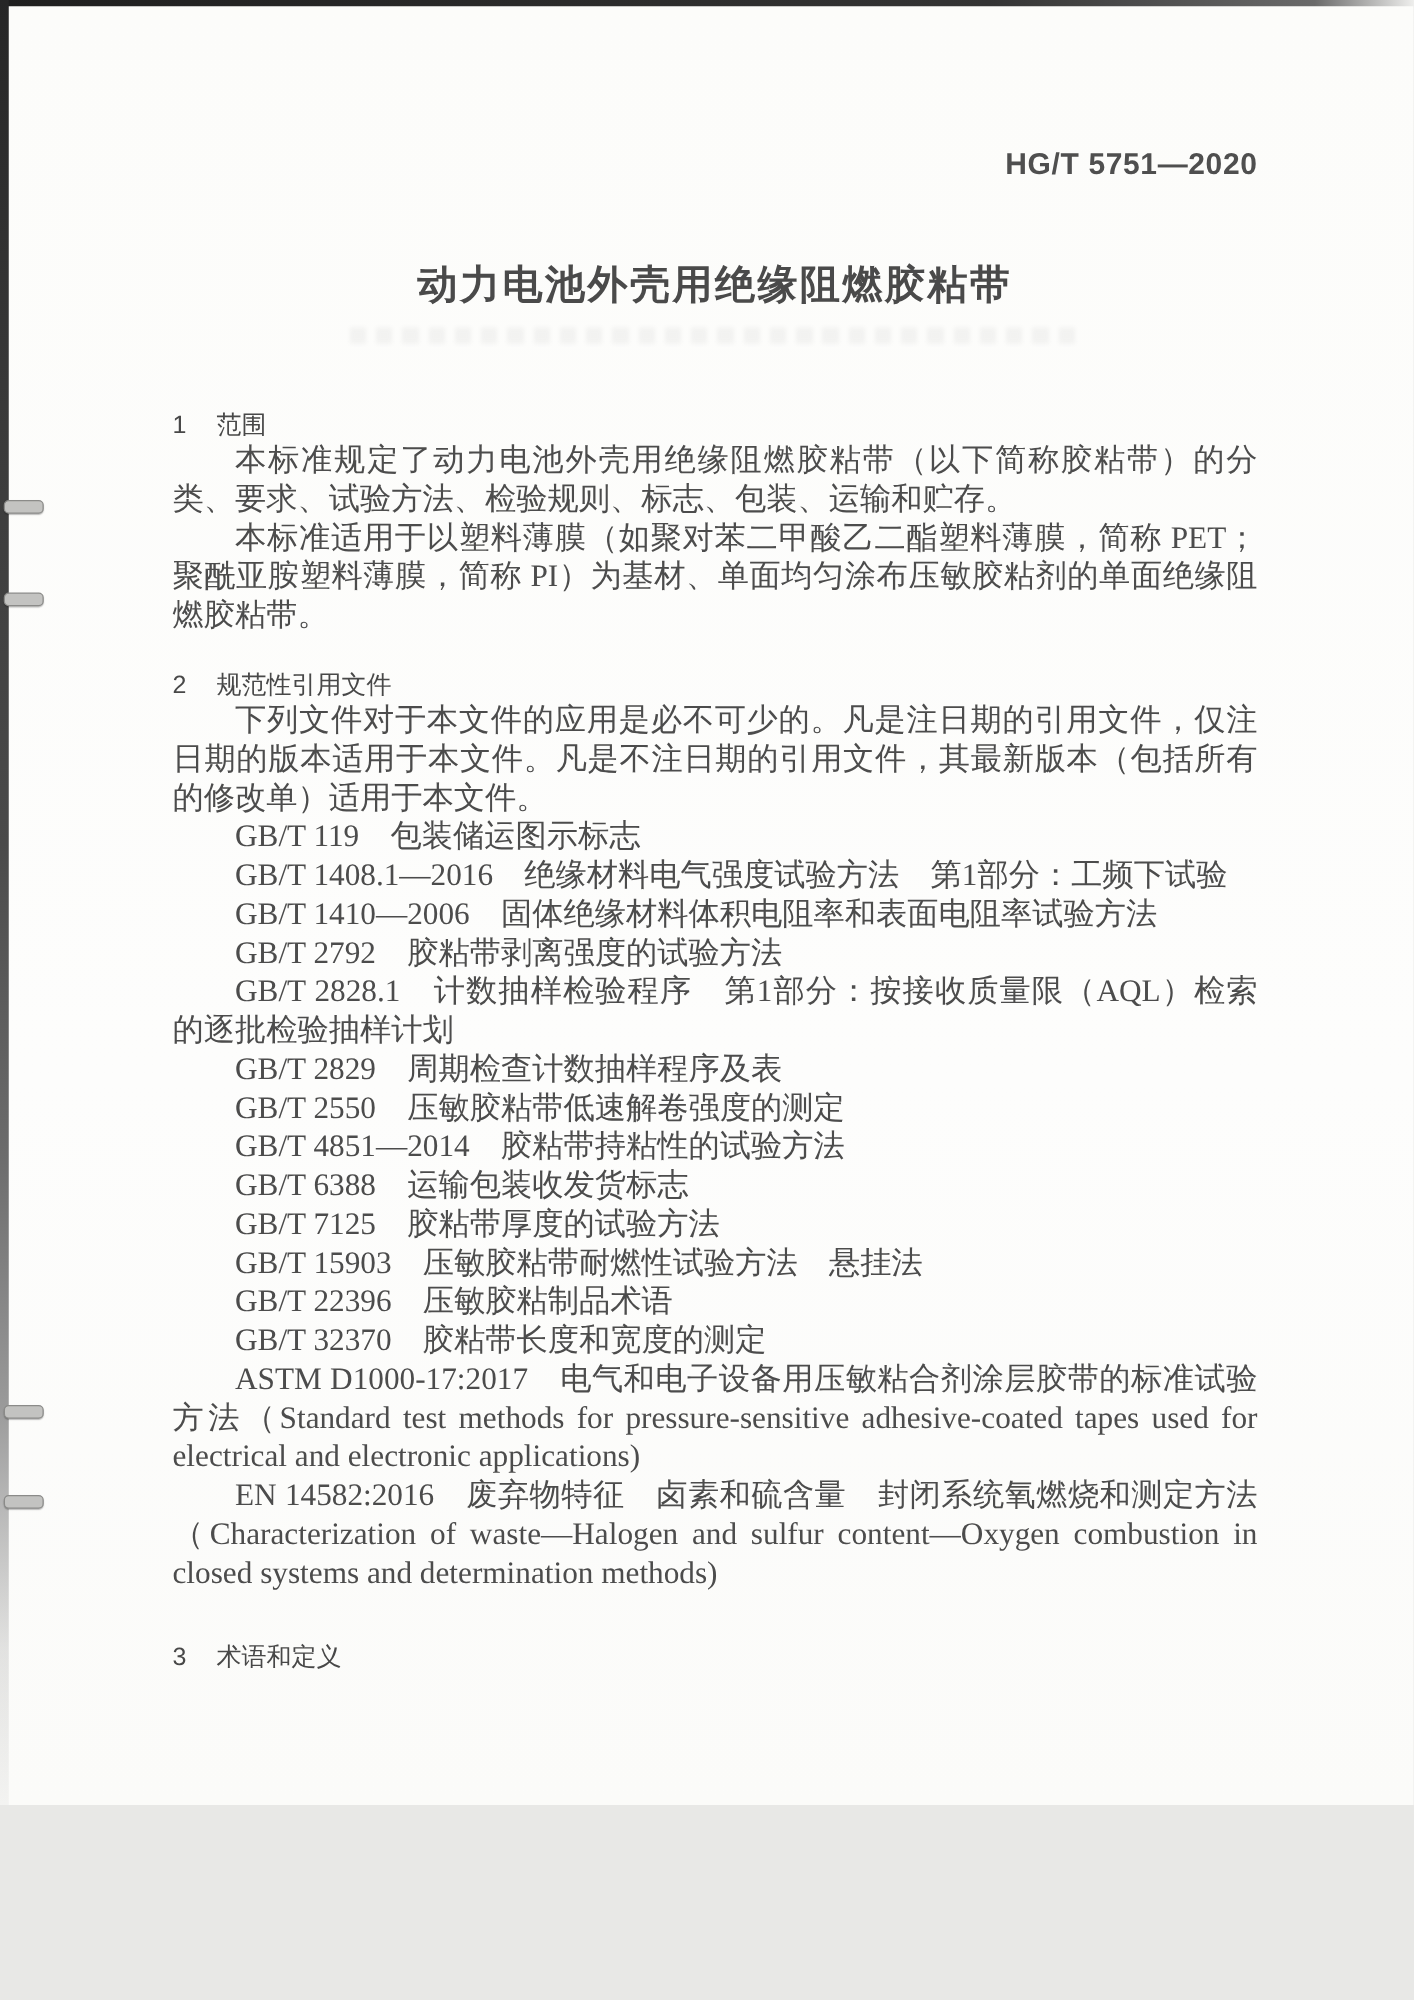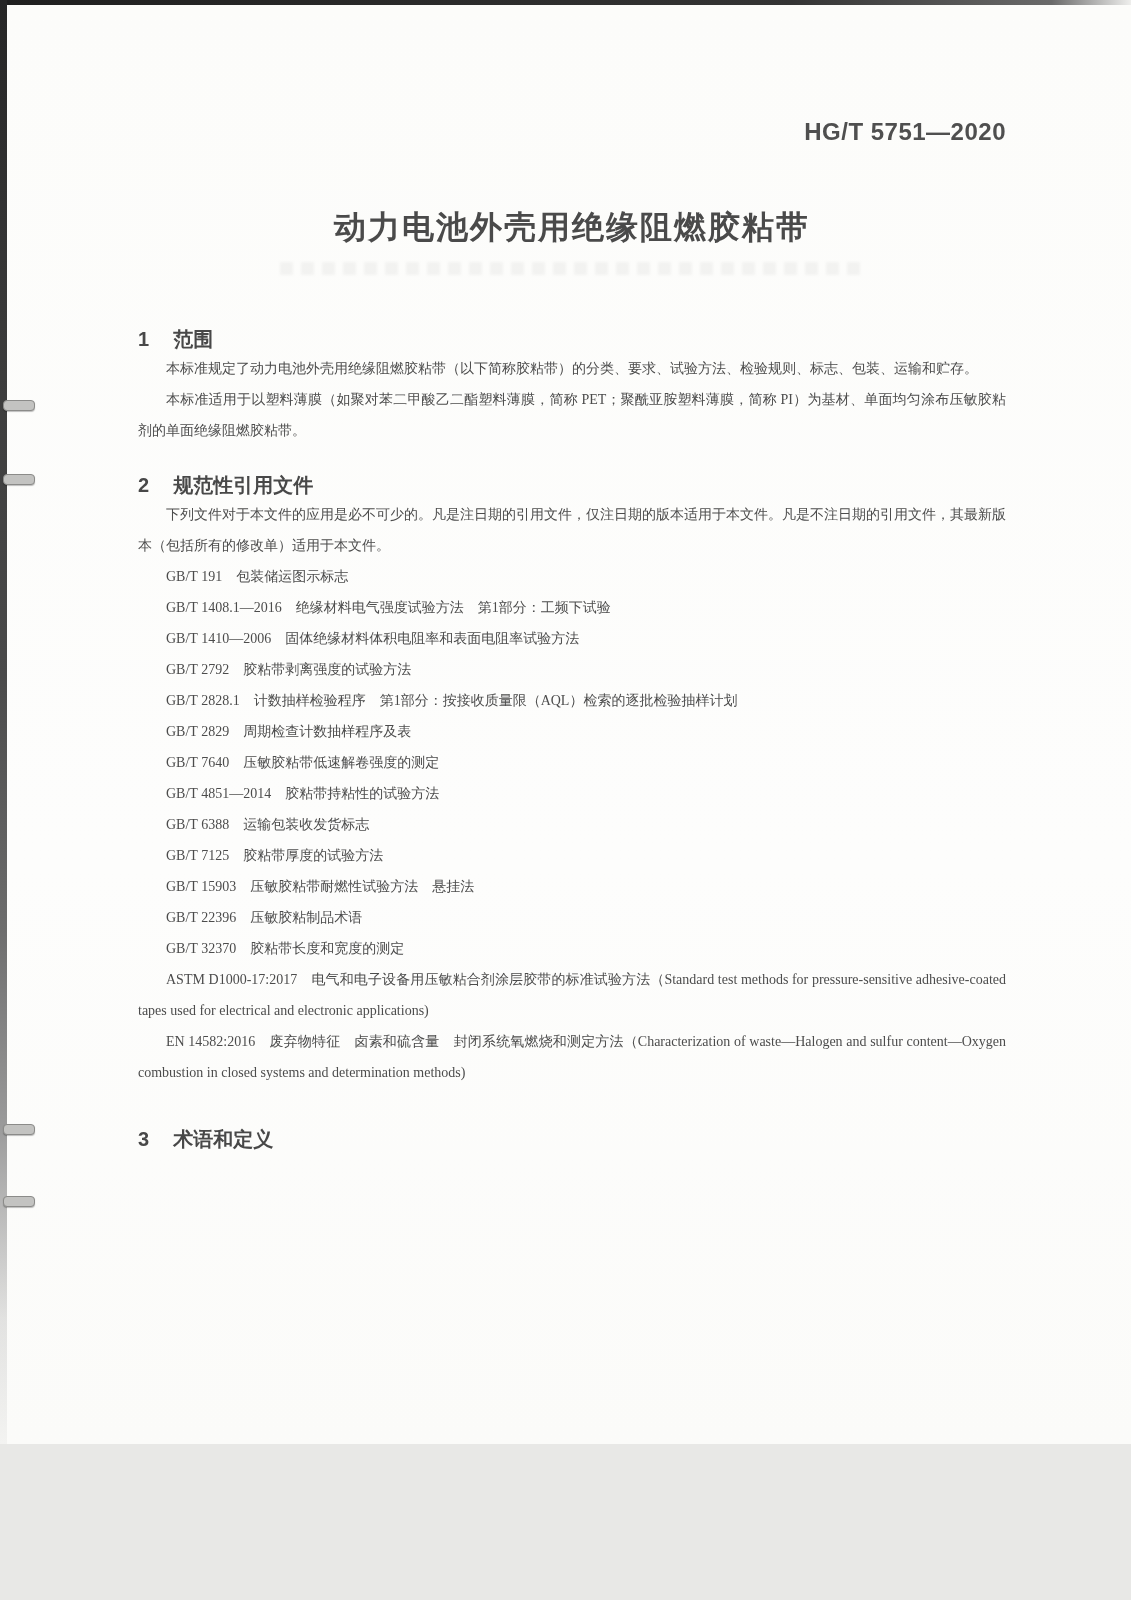--- a/index.html
+++ b/index.html
@@ -81,30 +81,30 @@
     margin-top: 60px;
     text-align: center;
     font-family: "Liberation Sans", sans-serif;
     font-weight: bold;
     font-size: 32px;
     letter-spacing: 2px;
     color: #4a4a4a;
   }
   .sec-heading {
     font-family: "Liberation Sans", sans-serif;
-    font-weight: bold;
+    font-weight: normal;
     font-size: 20px;
     color: #484848;
   }
   .sec-heading .num { display: inline-block; margin-right: 24px; }
   .h-scope   { margin-top: 76px; }
   .h-refs    { margin-top: 26px; }
   .h-terms   { margin-top: 38px; }
   .body-text {
-    font-size: 14px;
+    font-size: 25px;
     line-height: 31px;
     text-align: justify;
     color: #4c4c4c;
   }
   p.para {
     margin: 0;
     text-indent: 2em;
   }
   .first-para { margin-top: 33px; }
   .follow-para { margin-top: 2px; }
@@ -148,27 +148,27 @@
     <p class="para body-text first-para">本标准规定了动力电池外壳用绝缘阻燃胶粘带（以下简称胶粘带）的分类、要求、试验方法、检验规则、标志、包装、运输和贮存。</p>
     <p class="para body-text follow-para">本标准适用于以塑料薄膜（如聚对苯二甲酸乙二酯塑料薄膜，简称 PET；聚酰亚胺塑料薄膜，简称 PI）为基材、单面均匀涂布压敏胶粘剂的单面绝缘阻燃胶粘带。</p>
 
     <div class="sec-heading h-refs">
       <span class="num">2</span><span>规范性引用文件</span>
     </div>
     <p class="para body-text intro-para">下列文件对于本文件的应用是必不可少的。凡是注日期的引用文件，仅注日期的版本适用于本文件。凡是不注日期的引用文件，其最新版本（包括所有的修改单）适用于本文件。</p>
 
     <div class="refs-list body-text">
 
-    <p class="ref">GB/T 191　包装储运图示标志</p>
+    <p class="ref">GB/T 119　包装储运图示标志</p>
         <p class="ref">GB/T 1408.1—2016　绝缘材料电气强度试验方法　第1部分：工频下试验</p>
         <p class="ref">GB/T 1410—2006　固体绝缘材料体积电阻率和表面电阻率试验方法</p>
         <p class="ref">GB/T 2792　胶粘带剥离强度的试验方法</p>
         <p class="ref">GB/T 2828.1　计数抽样检验程序　第1部分：按接收质量限（AQL）检索的逐批检验抽样计划</p>
         <p class="ref">GB/T 2829　周期检查计数抽样程序及表</p>
-        <p class="ref">GB/T 7640　压敏胶粘带低速解卷强度的测定</p>
+        <p class="ref">GB/T 2550　压敏胶粘带低速解卷强度的测定</p>
         <p class="ref">GB/T 4851—2014　胶粘带持粘性的试验方法</p>
         <p class="ref">GB/T 6388　运输包装收发货标志</p>
         <p class="ref">GB/T 7125　胶粘带厚度的试验方法</p>
         <p class="ref">GB/T 15903　压敏胶粘带耐燃性试验方法　悬挂法</p>
         <p class="ref">GB/T 22396　压敏胶粘制品术语</p>
         <p class="ref">GB/T 32370　胶粘带长度和宽度的测定</p>
         <p class="ref">ASTM D1000-17:2017　电气和电子设备用压敏粘合剂涂层胶带的标准试验方法（Standard test methods for pressure-sensitive adhesive-coated tapes used for electrical and electronic applications)</p>
         <p class="ref">EN 14582:2016　废弃物特征　卤素和硫含量　封闭系统氧燃烧和测定方法（Characterization of waste—Halogen and sulfur content—Oxygen combustion in closed systems and determination methods)</p>
       </div>
 

